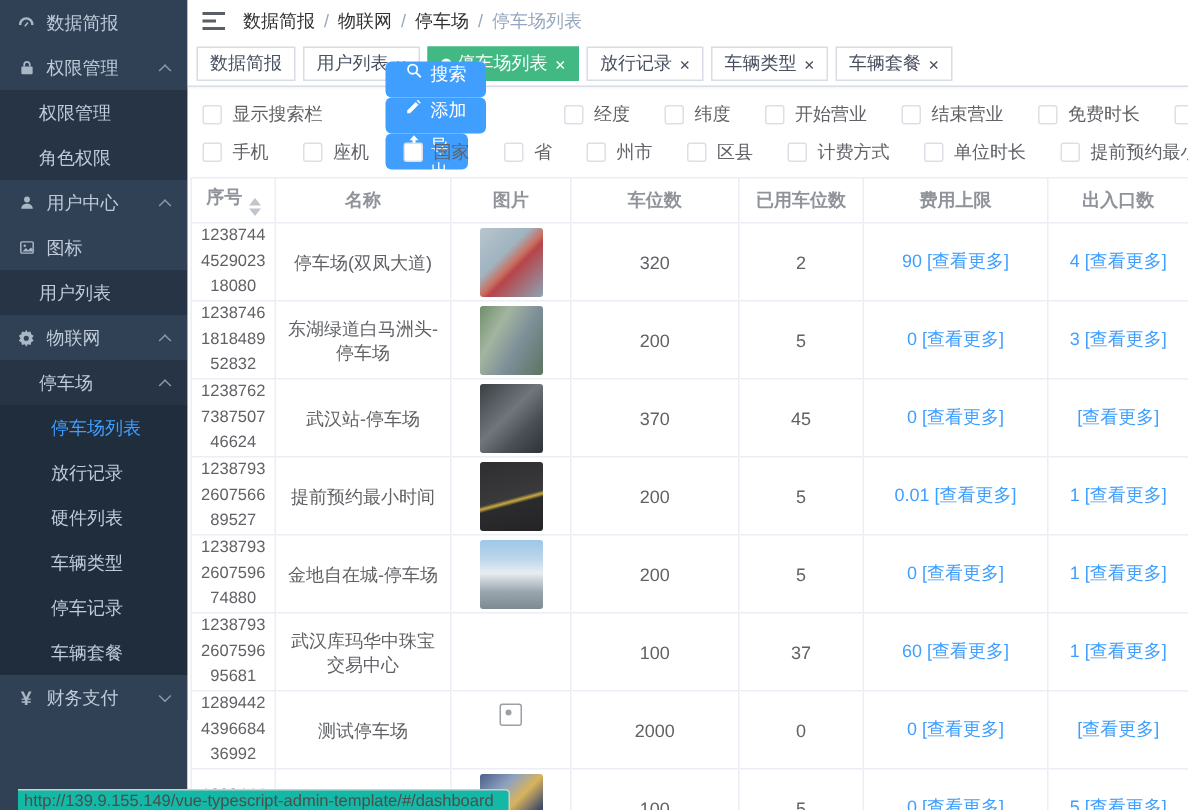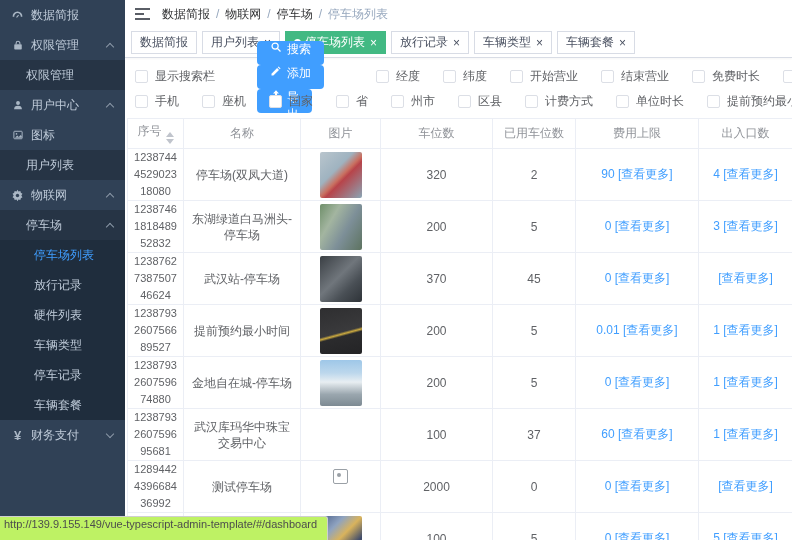--- a/index.html
+++ b/index.html
@@ -45,21 +45,21 @@
   .cbx .box { width:13px; height:13px; border:1px solid #dcdfe6; border-radius:2px; background:#fff; margin-right:7px; flex-shrink:0; }
   .cbx .lbl { color:#606266; white-space:nowrap; }
   .cbx.gap-lg { margin-right:42px; }
   .btn { height:24px; background:#409eff; color:#fff; border:none; border-radius:4px; padding:0 13px; margin-right:15px; display:inline-flex; align-items:flex-start; gap:5px; font-size:12px; cursor:pointer; font-family:inherit; }
   .btn.gap-xl { margin-right:64px; }
 
   
   .table-wrap { flex:1; overflow:hidden; padding-left:2px; }
   table { border-collapse:collapse; table-layout:fixed; width:665px; }
   th, td { border:1px solid #ebeef5; }
-  th { height:30px; font-weight:normal; color:#909399; font-size:12px; text-align:center; background:#fff; }
+  th { height:30px; font-weight:bold; color:#909399; font-size:12px; text-align:center; background:#fff; }
   td { height:52px; text-align:center; vertical-align:middle; color:#606266; font-size:12px; padding:2px 4px; }
   td.id-cell { font-size:11px; line-height:17px; word-break:break-all; padding:0 5px; color:#606266; }
   td.name-cell { line-height:16px; padding:2px 6px; }
   .link { color:#409eff; cursor:pointer; }
   .sort { display:inline-flex; flex-direction:column; margin-left:4px; vertical-align:-2px; gap:2px; cursor:pointer; }
   .sort i { width:0; height:0; border-left:4px solid transparent; border-right:4px solid transparent; }
   .sort .up { border-bottom:5px solid #c0c4cc; }
   .sort .dn { border-top:5px solid #c0c4cc; }
 
   .thumb { width:42px; height:46px; margin:0 auto; border-radius:2px; }
@@ -67,21 +67,21 @@
   .photo-2 { background:linear-gradient(120deg,#6f8f6a 0%,#a3b5a0 30%,#7d8f98 60%,#5d7360 100%); }
   .photo-3 { background:linear-gradient(135deg,#3a3f44 0%,#70767c 45%,#494f55 70%,#2e3338 100%); }
   .photo-4 { background:linear-gradient(165deg,#2e2e30 0%,#3a3a3c 52%,#caa93f 56%,#2b2b2d 60%,#242426 100%); }
   .photo-5 { background:linear-gradient(180deg,#9ec7e8 0%,#bcd7ec 28%,#e8eef2 48%,#9aa6ae 75%,#7d8a93 100%); }
   .photo-8 { background:linear-gradient(135deg,#4a5f8a 0%,#8fa3c0 28%,#d9b35c 48%,#3d4a6b 72%,#c99b4a 100%); }
   td.img-top { vertical-align:top; padding-top:8px; }
   .broken-img { width:15px; height:15px; border:1px solid #9aa0a6; border-radius:2px; margin:0 auto; position:relative; }
   .broken-img::after { content:""; position:absolute; left:3px; top:3px; width:4px; height:4px; border-radius:50%; background:#9aa0a6; }
 
   
-  .status { position:absolute; left:0; bottom:0; background:#bef264; border:1px solid #cfcfcf; border-left:none; border-bottom:none; border-top-right-radius:3px; padding:1px 10px 10px 4px; font-size:11px; color:#4d4d4d; z-index:20; white-space:nowrap; }
+  .status { position:absolute; left:12px; bottom:0; background:#14b8a6; border:1px solid #cfcfcf; border-left:none; border-bottom:none; border-top-right-radius:3px; padding:1px 10px 0 4px; font-size:11px; color:#4d4d4d; z-index:20; white-space:nowrap; }
 </style>
 </head>
 <body>
 
 <div class="app">
 
   <aside>
       <div class="sb-item lvl1">
         <span class="ico">
           <svg viewBox="0 0 16 16" width="13" height="13">
@@ -96,20 +96,23 @@
           <svg viewBox="0 0 16 16" width="12" height="12">
             <rect x="3" y="7" width="10" height="7" rx="1" fill="currentColor"></rect>
             <path d="M5.5 7V5.5a2.5 2.5 0 0 1 5 0V7" fill="none" stroke="currentColor" stroke-width="1.5"></path>
           </svg>
         </span>
         <span>权限管理</span>
         <span class="chev up"></span>
       </div>
       <div class="sb-item lvl2">
         <span>权限管理</span>
+      </div>
+      <div class="sb-item lvl2">
+        <span>角色权限</span>
       </div>
       <div class="sb-item lvl1">
         <span class="ico">
           <svg viewBox="0 0 16 16" width="12" height="12">
             <circle cx="8" cy="5.3" r="2.6" fill="currentColor"></circle>
             <path d="M2.8 13.5a5.2 4.6 0 0 1 10.4 0z" fill="currentColor"></path>
           </svg>
         </span>
         <span>用户中心</span>
         <span class="chev up"></span>

